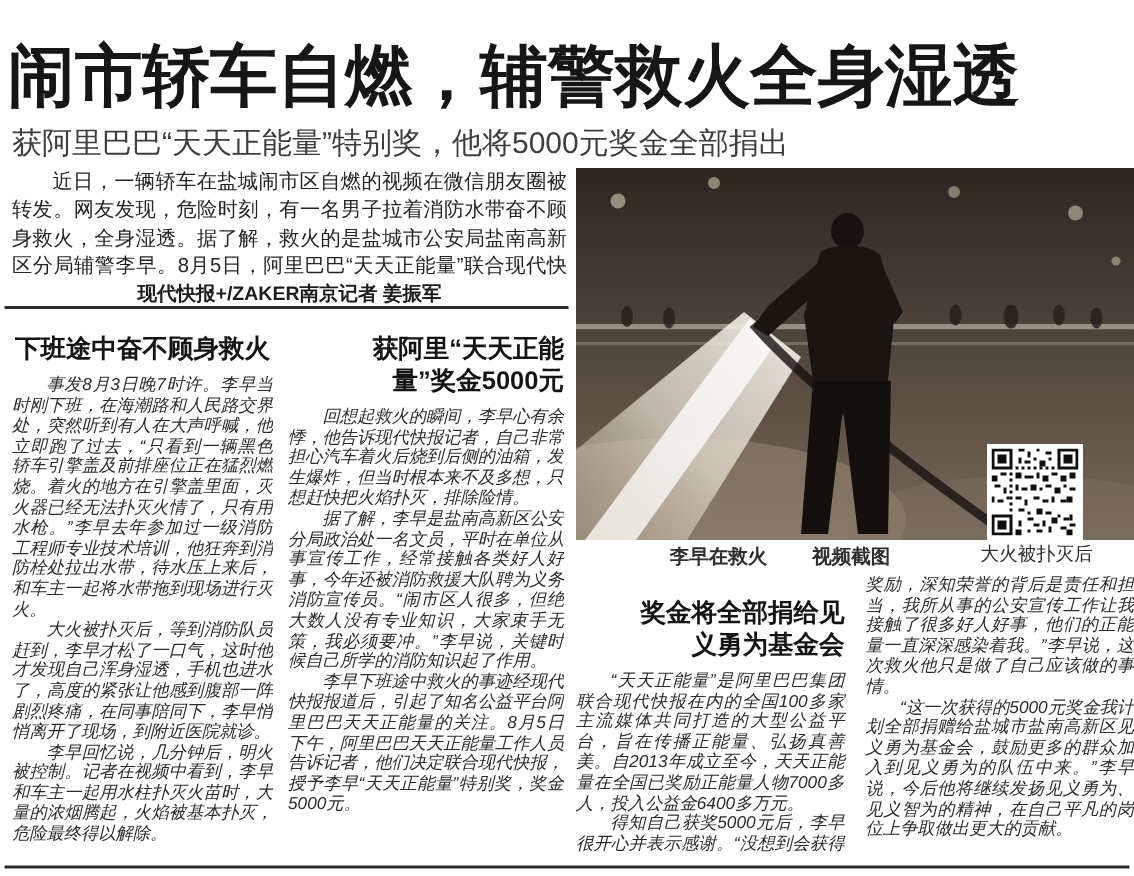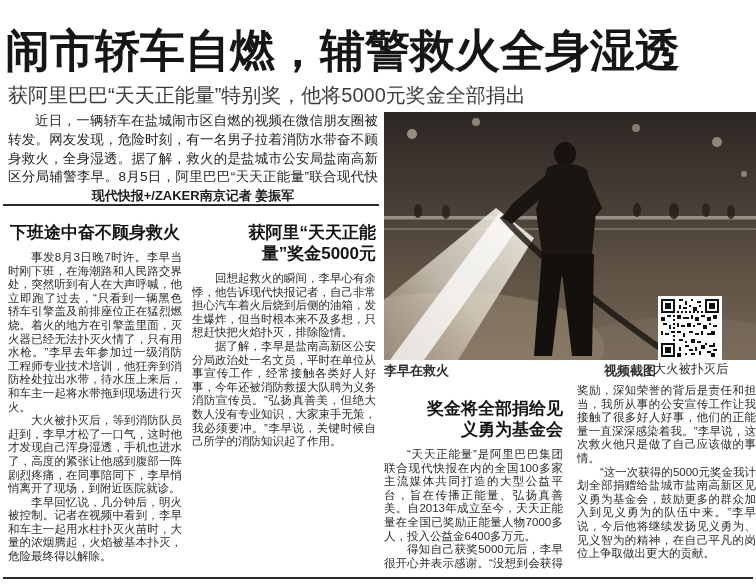--- a/index.html
+++ b/index.html
@@ -24,21 +24,21 @@
     position:absolute;left:8px;top:187px;width:370px;
     font-size:13px;font-weight:bold;color:#1d1d1d;text-align:center;
   }
   .rule-top{position:absolute;left:3px;top:204px;width:376px;height:0;border-top:2px solid #2b2b2b;}
   .rule-bottom{position:absolute;left:3px;top:577px;width:750px;height:0;border-top:2px solid #2b2b2b;}
   .photo{
     position:absolute;left:384px;top:112px;width:372px;height:248px;overflow:hidden;background:#3a332e;
   }
   .caption-row{
     position:absolute;left:384px;top:362px;width:272px;
-    display:flex;justify-content:space-between;gap:30px;
+    display:flex;justify-content:center;gap:30px;
     font-size:13px;font-weight:bold;color:#2e2e2e;
   }
   .qr-wrap{
     position:absolute;left:658px;top:296px;width:64px;height:64px;
     background:#ffffff;padding:0;box-sizing:border-box;
     display:flex;align-items:center;justify-content:center;
   }
   .qr-label{
     position:absolute;left:652px;top:361px;width:78px;text-align:center;
     font-size:12.5px;font-weight:500;color:#2e2e2e;white-space:nowrap;
@@ -52,21 +52,21 @@
   }
   .sec-heading{
     font-size:17px;line-height:21px;font-weight:900;color:#141414;
     margin:10px 0 8px 0;
   }
   .sec-heading.center{text-align:center;text-indent:0;}
   .sec-heading.indent{text-indent:2em;text-align:right;}
   .col-34 .sec-heading{margin-top:14px;}
   .body-p{
     font-size:11.5px;line-height:13.6px;text-indent:2em;text-align:justify;
-    color:#2b2b2b;margin:0 0 0 0;
+    color:#2b2b2b;margin:0 0 0 0;font-style:italic;
   }
 </style>
 </head>
 <body>
 
 <div class="page">
 
   <div class="headline">闹市轿车自燃，辅警救火全身湿透</div>
   <div class="subheadline">获阿里巴巴“天天正能量”特别奖，他将5000元奖金全部捐出</div>
   <div class="lead">近日，一辆轿车在盐城闹市区自燃的视频在微信朋友圈被转发。网友发现，危险时刻，有一名男子拉着消防水带奋不顾身救火，全身湿透。据了解，救火的是盐城市公安局盐南高新区分局辅警李早。8月5日，阿里巴巴“天天正能量”联合现代快报授予李早“天天正能量”特别奖5000元。</div>
@@ -223,21 +223,22 @@
   <div class="col col-1">
     <div class="sec-heading center">下班途中奋不顾身救火</div>
     <p class="body-p">事发8月3日晚7时许。李早当时刚下班，在海潮路和人民路交界处，突然听到有人在大声呼喊，他立即跑了过去，“只看到一辆黑色轿车引擎盖及前排座位正在猛烈燃烧。着火的地方在引擎盖里面，灭火器已经无法扑灭火情了，只有用水枪。”李早去年参加过一级消防工程师专业技术培训，他狂奔到消防栓处拉出水带，待水压上来后，和车主一起将水带拖到现场进行灭火。</p>
     <p class="body-p">大火被扑灭后，等到消防队员赶到，李早才松了一口气，这时他才发现自己浑身湿透，手机也进水了，高度的紧张让他感到腹部一阵剧烈疼痛，在同事陪同下，李早悄悄离开了现场，到附近医院就诊。</p>
     <p class="body-p">李早回忆说，几分钟后，明火被控制。记者在视频中看到，李早和车主一起用水柱扑灭火苗时，大量的浓烟腾起，火焰被基本扑灭，危险最终得以解除。</p>
   </div>
 
   <div class="col col-2">
     <div class="sec-heading indent">获阿里“天天正能量”奖金5000元</div>
     <p class="body-p">回想起救火的瞬间，李早心有余悸，他告诉现代快报记者，自己非常担心汽车着火后烧到后侧的油箱，发生爆炸，但当时根本来不及多想，只想赶快把火焰扑灭，排除险情。</p>
-    <p class="body-p">据了解，李早是盐南高新区公安分局政治处一名文员，平时在单位从事宣传工作，经常接触各类好人好事，今年还被消防救援大队聘为义务消防宣传员。“弘扬真善美，但绝大数人没有专业知识，大家束手无策，我必须要冲。”李早说，关键时候自己所学的消防知识起了作用。</p>
+    <p class="body-p">据了解，李早是盐南高新区公安分局政治处一名文员，平时在单位从事宣传工作，经常接触各类好人好事，今年还被消防救援大队聘为义务消防宣传员。“闹市区人很多，但绝大数人没有专业知识，大家束手无策，我必须要冲。”李早说，关键时候自己所学的消防知识起了作用。</p>
+    <p class="body-p">李早下班途中救火的事迹经现代快报报道后，引起了知名公益平台阿里巴巴天天正能量的关注。8月5日下午，阿里巴巴天天正能量工作人员告诉记者，他们决定联合现代快报，授予李早“天天正能量”特别奖，奖金5000元。</p>
   </div>
 
   <div class="col-34">
     <div class="sec-heading indent">奖金将全部捐给见义勇为基金会</div>
     <p class="body-p">“天天正能量”是阿里巴巴集团联合现代快报在内的全国100多家主流媒体共同打造的大型公益平台，旨在传播正能量、弘扬真善美。自2013年成立至今，天天正能量在全国已奖励正能量人物7000多人，投入公益金6400多万元。</p>
     <p class="body-p">得知自己获奖5000元后，李早很开心并表示感谢。“没想到会获得奖励，深知荣誉的背后是责任和担当，我所从事的公安宣传工作让我接触了很多好人好事，他们的正能量一直深深感染着我。”李早说，这次救火他只是做了自己应该做的事情。</p>
     <p class="body-p">“这一次获得的5000元奖金我计划全部捐赠给盐城市盐南高新区见义勇为基金会，鼓励更多的群众加入到见义勇为的队伍中来。”李早说，今后他将继续发扬见义勇为、见义智为的精神，在自己平凡的岗位上争取做出更大的贡献。</p>
   </div>
 
   <div class="rule-bottom"></div>

